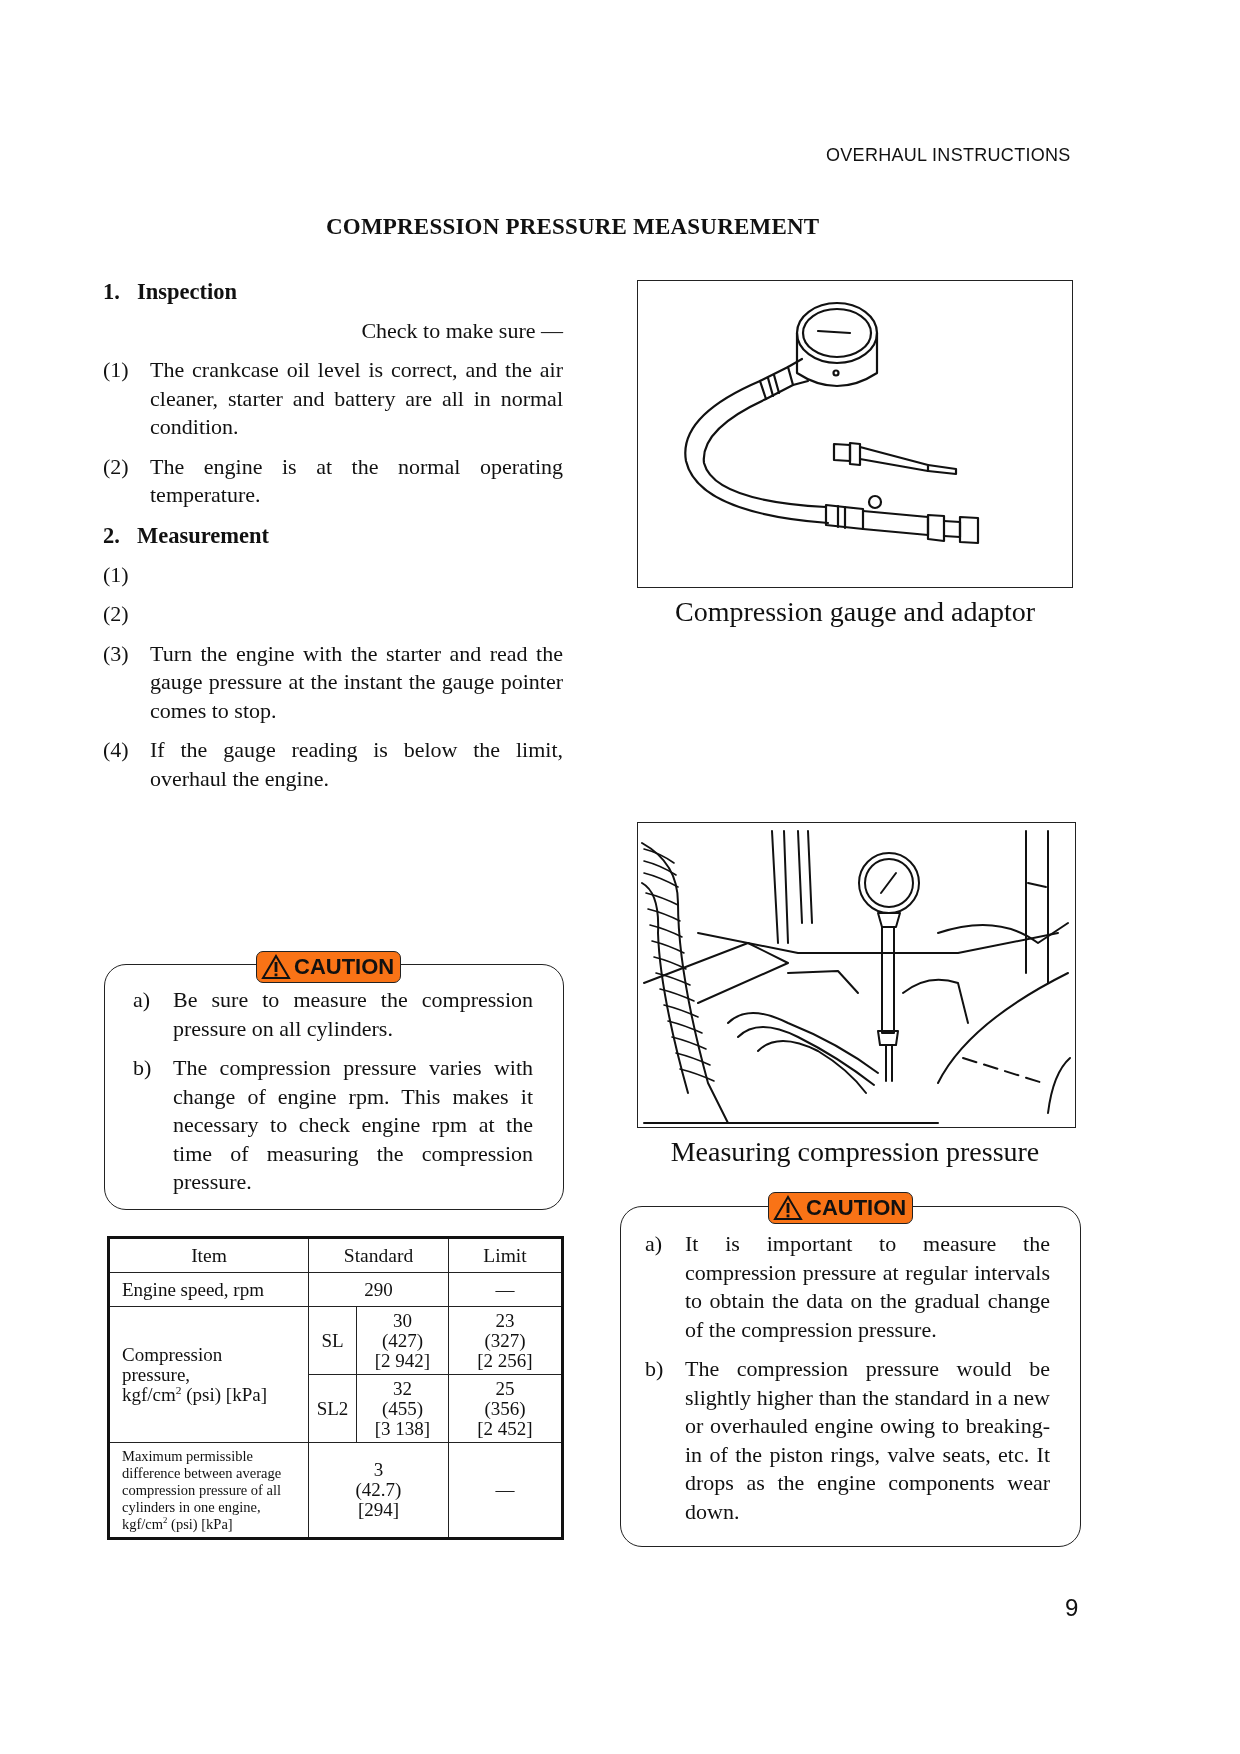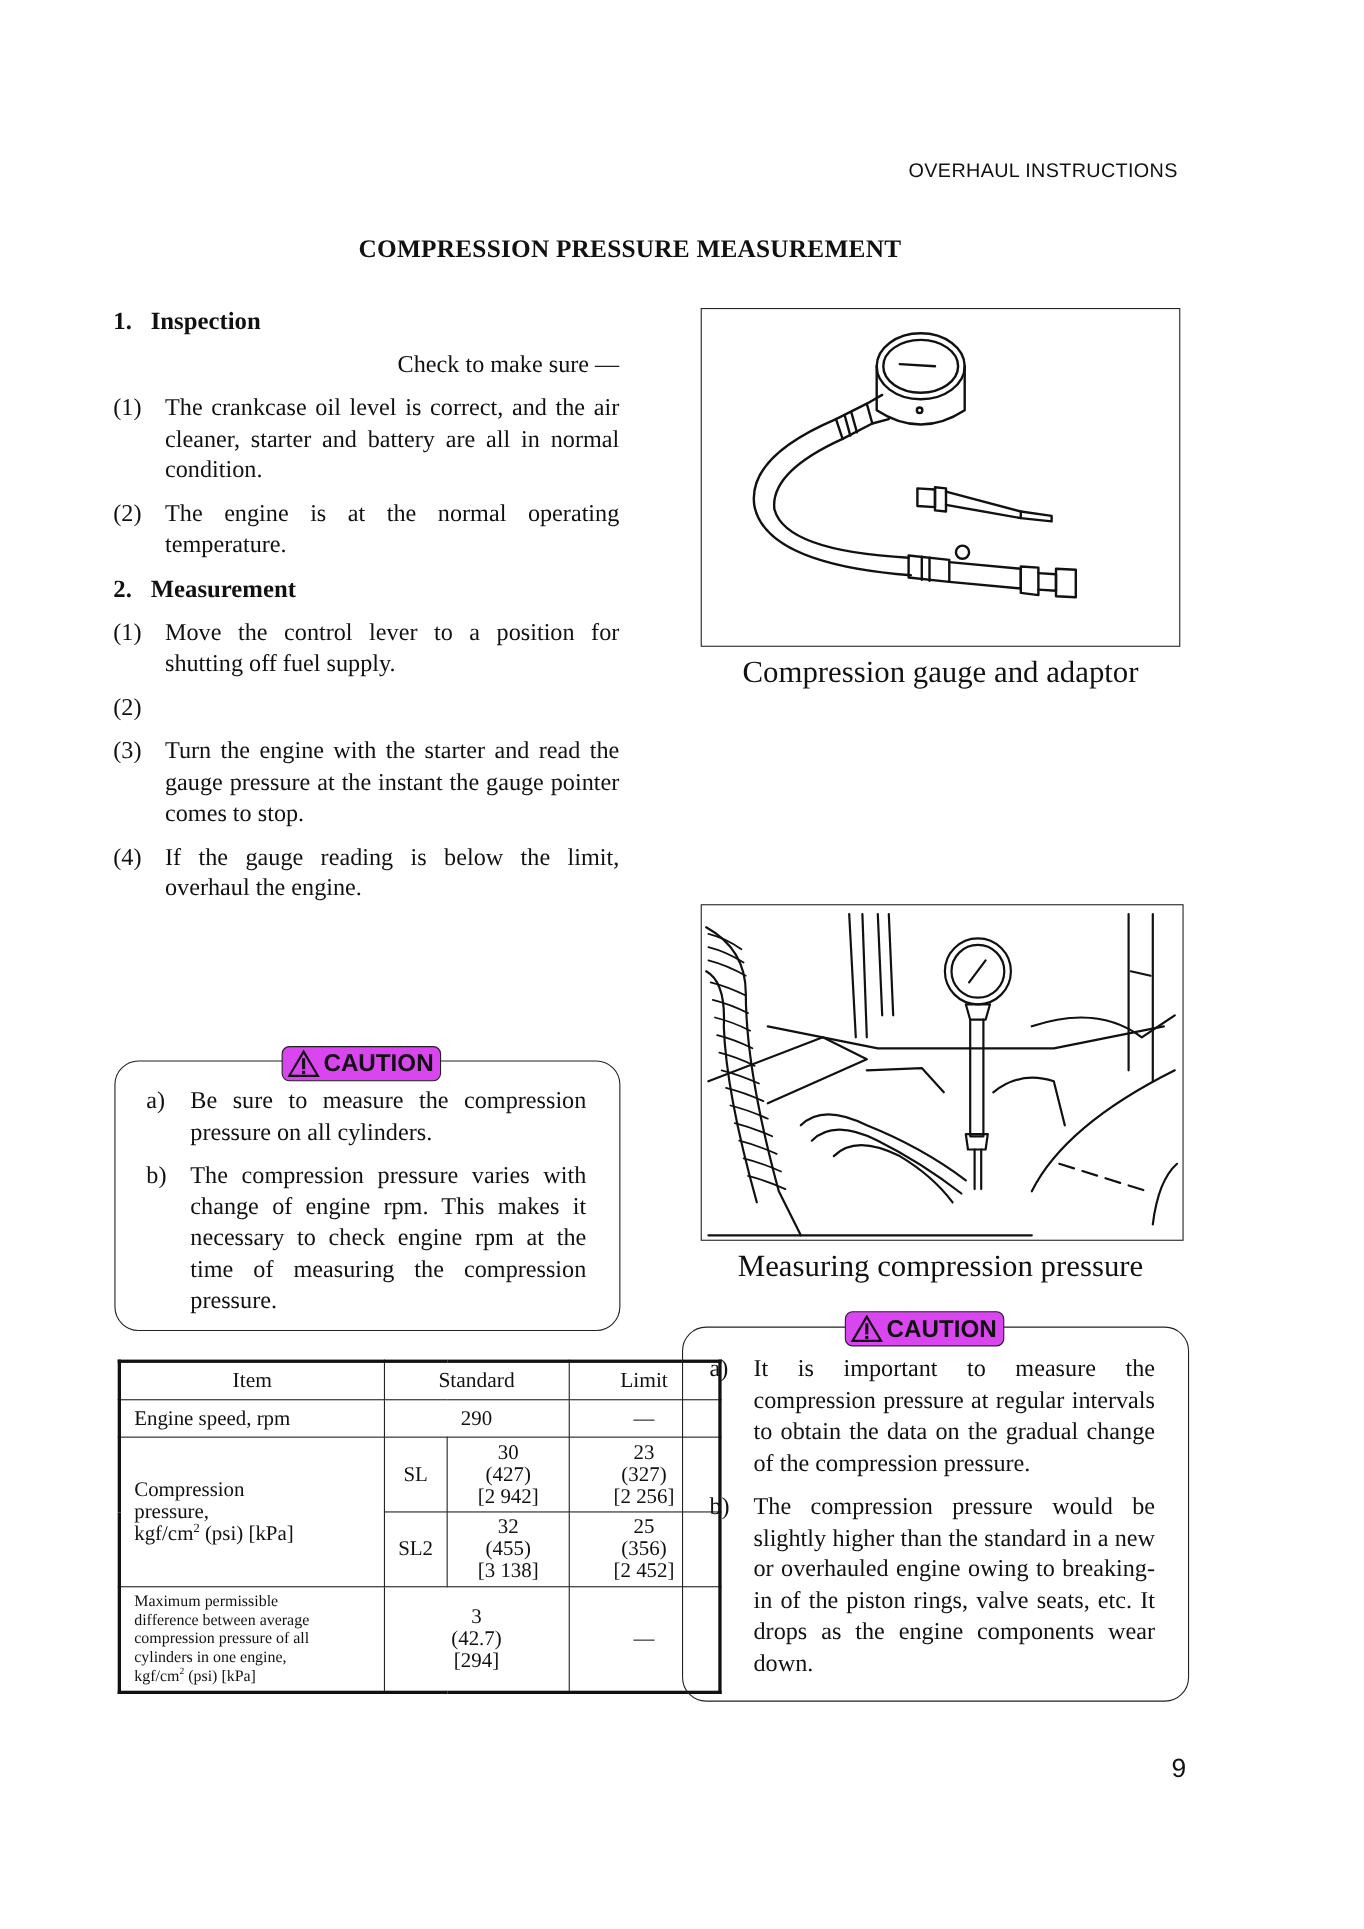--- a/index.html
+++ b/index.html
@@ -13,28 +13,28 @@
 
   .col-left { left: 103px; width: 460px; font-size: 22px; line-height: 28.5px; }
   .heading { font-weight: bold; font-size: 22.5px; }
   .heading .num { display: inline-block; width: 34px; }
   .para { text-align: right; }
   .item { display: flex; text-align: justify; }
   .item .mk { flex: 0 0 47px; }
   .item .tx { flex: 1; }
 
   .caution-box { border: 1.6px solid #222; border-radius: 22px; }
-  .caution-tag { position: absolute; background: #d946ef; border: 1.6px solid #222; border-radius: 7px;
+  .caution-tag { position: absolute; background: #f97316; border: 1.6px solid #222; border-radius: 7px;
                  padding: 0 6px 0 4px; height: 30px; display: flex; align-items: center; gap: 3px;
                  font-family: "Liberation Sans", "DejaVu Sans", sans-serif; font-weight: bold; font-size: 22px; }
   .caution-tag svg { display: block; }
   .caution-body { position: absolute; font-size: 22px; line-height: 28.5px; }
   .caution-body .item .mk { flex: 0 0 40px; }
 
-  table.spec { position: absolute; left: 107px; top: 1236px; width: 549px; border-collapse: collapse;
+  table.spec { position: absolute; left: 107px; top: 1236px; width: 457px; border-collapse: collapse;
                border: 3px solid #111; font-family: "Liberation Serif", "DejaVu Serif", serif; }
   table.spec td, table.spec th { border: 1.3px solid #222; text-align: center; vertical-align: middle;
                font-weight: normal; font-size: 19px; line-height: 20px; padding: 0; }
   table.spec th { height: 33px; font-size: 19.5px; }
   table.spec td.left { text-align: left; padding-left: 12px; }
   table.spec td.small { font-size: 14.5px; line-height: 17px; padding: 4px 4px 4px 12px; text-align: left; }
   sup { font-size: 60%; vertical-align: super; line-height: 0; }
 
   .figure { position: absolute; border: 1.6px solid #222; background: #fff; }
   .caption { position: absolute; font-size: 28px; text-align: center; }
@@ -60,21 +60,20 @@
     <span class="tx">The engine is at the normal operating temperature.</span>
   </div>
 </div>
 
 <div class="abs serif col-left" style="top:522px;">
   <div class="heading">
     <span class="num">2.</span><span>Measurement</span>
   </div>
   <div class="item" style="margin-top:10px;">
     <span class="mk">(1)</span>
-    <span class="tx">Move the control lever to a position for shutting off fuel supply.</span>
   </div>
   <div class="item" style="margin-top:11px;">
     <span class="mk">(2)</span>
   </div>
   <div class="item" style="margin-top:11px;">
     <span class="mk">(3)</span>
     <span class="tx">Turn the engine with the starter and read the gauge pressure at the instant the gauge pointer comes to stop.</span>
   </div>
   <div class="item" style="margin-top:11px;">
     <span class="mk">(4)</span>

